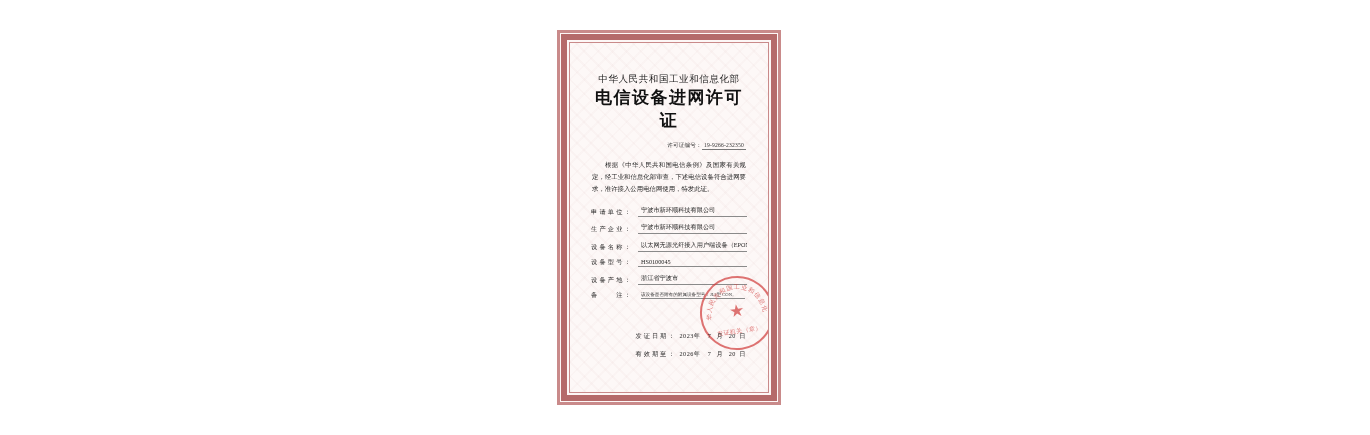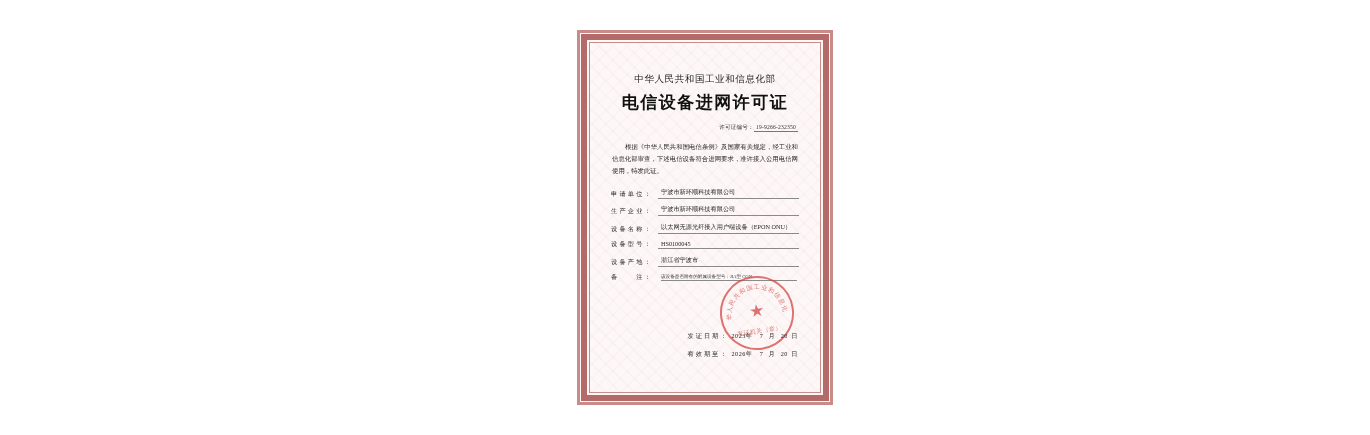--- a/index.html
+++ b/index.html
@@ -13,23 +13,23 @@
   }
   .page {
     position: relative;
     width: 1370px;
     height: 435px;
     background: #ffffff;
   }
   
   .cert {
     position: absolute;
-    left: 577px;
+    left: 557px;
     top: 30px;
-    width: 256px;
+    width: 224px;
     height: 375px;
     background: #fdf7f6;
     box-sizing: border-box;
   }
   
   .border-outer {
     position: absolute;
     inset: 0;
     border: 3px solid #c98a8a;
     box-sizing: border-box;
@@ -84,21 +84,20 @@
     letter-spacing: 0.6px;
     color: #1c1c1c;
     margin-top: 12px;
   }
   .title-big {
     text-align: center;
     font-size: 17px;
     font-weight: bold;
     letter-spacing: 1.5px;
     color: #111;
-    margin-top: 5px;
   }
   .cert-no {
     text-align: right;
     font-size: 5.6px;
     color: #333;
     margin-top: 10px;
     padding-right: 4px;
     letter-spacing: .2px;
   }
   .cert-no .no-line {

